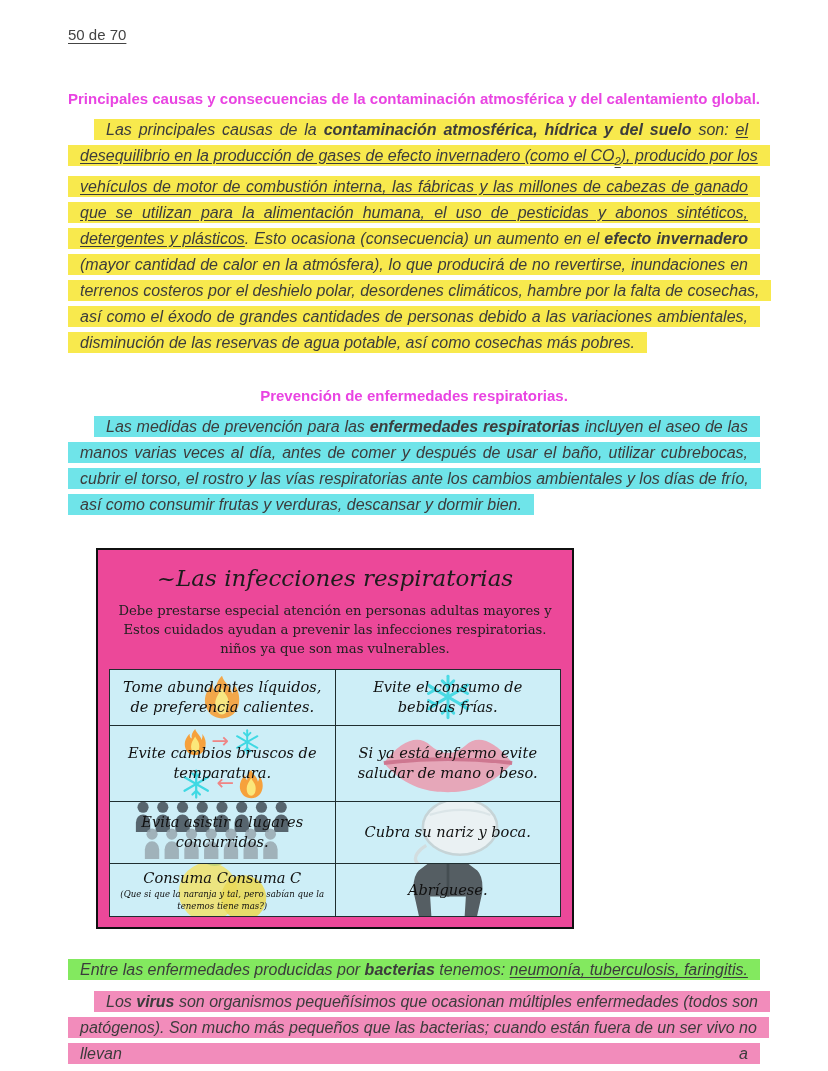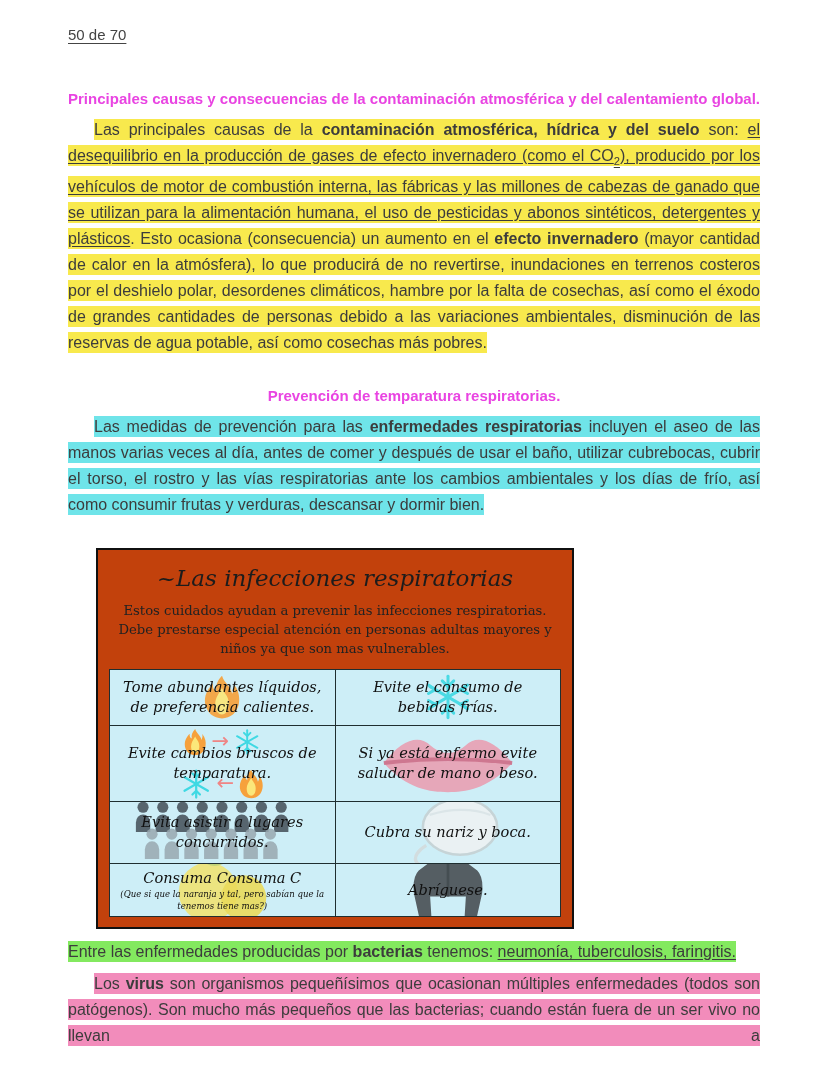--- a/index.html
+++ b/index.html
@@ -16,35 +16,35 @@
   h1,h2{
     font-size:15px;font-weight:bold;text-align:center;
     color:var(--magenta,#e944e2);line-height:1.38;margin:0 0 7px 0;
   }
   p.body{
     font-size:16px;line-height:26px;text-align:justify;margin:0;
   }
   p.indent{text-indent:26px;}
   p.justify-last{text-align-last:justify;}
   mark{
-    color:inherit;padding:2px 0;
+    color:inherit;padding:2px 12px;font-style:italic;
     -webkit-box-decoration-break:clone;
   }
   mark.yellow{background:var(--hl-yellow,#f8e94d);}
   mark.cyan{background:var(--hl-cyan,#6fe4e9);}
   mark.green{background:var(--hl-green,#83e95f);margin-top:43px;}
   mark.pink{background:var(--hl-pink,#f28cbb);}
   .b{font-weight:bold;}
   .u{text-decoration:underline;text-underline-offset:2px;}
   .sub{vertical-align:sub;font-size:70%;}
   .spacer1{height:30px;}
 
   
   .card{
-    width:478px;margin:30px 0 10px 28px;background:#c2410c;
+    width:478px;margin:30px 0 28px 28px;background:#ec4899;
     border:2.5px solid #101010;padding:14px 10px 10px 10px;box-sizing:border-box;
   }
   .card-title{
     font-family:"DejaVu Serif",serif;font-style:italic;font-size:23px;
     color:#1c1c1c;text-align:center;line-height:1.3;
   }
   .card-subtitle{
     font-family:"DejaVu Serif",serif;font-size:13.2px;color:#222;
     text-align:center;line-height:1.42;margin-top:9px;
   }
@@ -83,31 +83,31 @@
 <div class="page">
 
   <span class="page-number">50 de 70</span>
 
   <h1>Principales causas y consecuencias de la contaminación atmosférica y del calentamiento global.</h1>
 
   <p class="body indent"><mark class="yellow"><span>Las principales causas de la </span><span class="b">contaminación atmosférica, hídrica y del suelo</span><span> son: </span><span class="u">el desequilibrio en la producción de gases de efecto invernadero (como el CO</span><span class="u sub">2</span><span class="u">), producido por los vehículos de motor de combustión interna, las fábricas y las millones de cabezas de ganado que se utilizan para la alimentación humana, el uso de pesticidas y abonos sintéticos, detergentes y plásticos</span><span>. Esto ocasiona (consecuencia) un aumento en el </span><span class="b">efecto invernadero</span><span> (mayor cantidad de calor en la atmósfera), lo que producirá de no revertirse, inundaciones en terrenos costeros por el deshielo polar, desordenes climáticos, hambre por la falta de cosechas, así como el éxodo de grandes cantidades de personas debido a las variaciones ambientales, disminución de las reservas de agua potable, así como cosechas más pobres.</span></mark></p>
 
   <div class="spacer1"></div>
 
-  <h2>Prevención de temparatura respiratorias.</h2>
+  <h2>Prevención de enfermedades respiratorias.</h2>
 
   <p class="body indent"><mark class="cyan"><span>Las medidas de prevención para las </span><span class="b">enfermedades respiratorias</span><span> incluyen el aseo de las manos varias veces al día, antes de comer y después de usar el baño, utilizar cubrebocas, cubrir el torso, el rostro y las vías respiratorias ante los cambios ambientales y los días de frío, así como consumir frutas y verduras, descansar y dormir bien.</span></mark></p>
 
   <div class="card">
     <div class="card-title">
       <div>~Las infecciones respiratorias</div>
     </div>
     <div class="card-subtitle">
+      <div>Debe prestarse especial atención en personas adultas mayores y</div>
       <div>Estos cuidados ayudan a prevenir las infecciones respiratorias.</div>
-      <div>Debe prestarse especial atención en personas adultas mayores y</div>
       <div>niños ya que son mas vulnerables.</div>
     </div>
 
     <table class="prev">
       <tbody>
           <tr class="r1">
         <td>
           <span class="cell-icon">
             <svg viewBox="0 0 32 40" width="36" height="45">
               <path d="M16 1 C18 8 24 10 25 17 C27 13 27 11 26 8 C31 14 32 20 31 26 C29.5 34 23.5 39 16 39 C8.5 39 2.5 34 1 26 C0 19 3 13 8 8 C7.5 12 9 14 11 15 C10 10 12 5 16 1 Z" fill="#f6a13c"></path>

